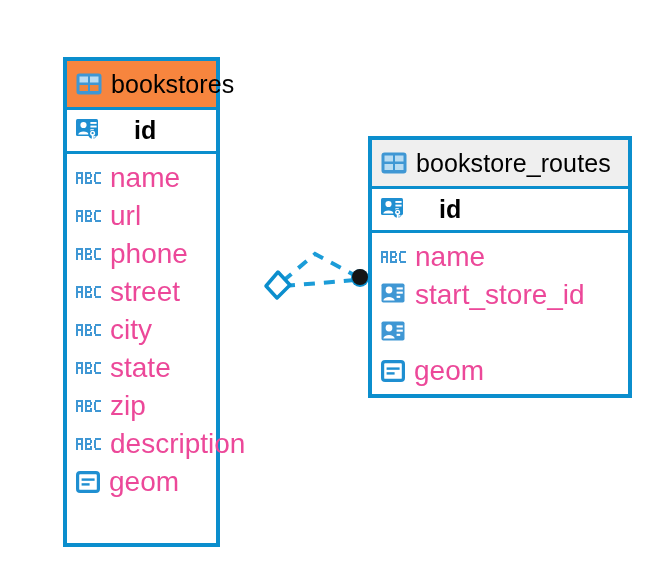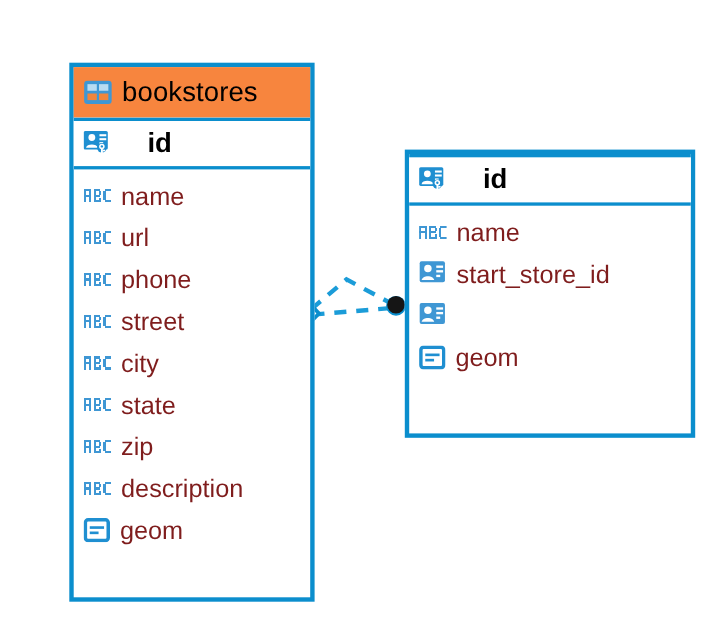--- a/index.html
+++ b/index.html
@@ -79,22 +79,22 @@
 
   .field-row {
     display: flex;
     align-items: center;
     height: 38px;
     padding: 0 9px;
     gap: 9px;
     box-sizing: border-box;
   }
   .field-label {
-    font-size: 23px;
-    color: #7f1d1d;
+    font-size: 28px;
+    color: #ec4899;
     white-space: nowrap;
   }
 
   
   .icon {
     flex: 0 0 auto;
     display: block;
     line-height: 0;
   }
   .icon-26 { width: 26px; height: 22px; }
@@ -116,21 +116,21 @@
     <g>
       <path d="M 266 286 L 278 272 L 290 285 L 277 298 Z" fill="#ffffff" stroke="#0b8ecd" stroke-width="3.5" stroke-linejoin="round"></path>
     </g>
 
     <g>
       <circle cx="360" cy="278" r="9" fill="#0b8ecd"></circle>
       <circle cx="360" cy="277" r="8" fill="#151515"></circle>
     </g>
   </svg>
 
-  <div class="entity" style="left:63px; top:57px; width:223px; height:490px;">
+  <div class="entity" style="left:63px; top:57px; width:157px; height:490px;">
 
     <div class="entity-header selected">
       <span class="icon icon-26">
         <svg viewBox="0 0 26 22" xmlns="http://www.w3.org/2000/svg">
           <rect x="0.5" y="0.5" width="25" height="21" rx="3" ry="3" fill="#3f97d4"></rect>
           <rect x="3.5" y="3.5" width="8.5" height="6" fill="#b9dcf2"></rect>
           <rect x="14" y="3.5" width="8.5" height="6" fill="#b9dcf2"></rect>
           <rect x="3.5" y="12" width="8.5" height="6" fill="#f0853c"></rect>
           <rect x="14" y="12" width="8.5" height="6" fill="#f0853c"></rect>
         </svg>
@@ -355,20 +355,32 @@
           </svg>
         </span>
         <span class="field-label">geom</span>
       </div>
 
     </div>
   </div>
 
   <div class="entity" style="left:368px; top:136px; width:264px; height:262px;">
 
+    <div class="entity-header normal">
+      <span class="icon icon-26">
+        <svg viewBox="0 0 26 22" xmlns="http://www.w3.org/2000/svg">
+          <rect x="0.5" y="0.5" width="25" height="21" rx="3" ry="3" fill="#3f97d4"></rect>
+          <rect x="3.5" y="3.5" width="8.5" height="6" fill="#b9dcf2"></rect>
+          <rect x="14" y="3.5" width="8.5" height="6" fill="#b9dcf2"></rect>
+          <rect x="3.5" y="12" width="8.5" height="6" fill="#b9dcf2"></rect>
+          <rect x="14" y="12" width="8.5" height="6" fill="#b9dcf2"></rect>
+        </svg>
+      </span>
+      <span class="entity-title">bookstore_routes</span>
+    </div>
 
     <div class="pk-row">
       <span class="icon icon-24">
         <svg viewBox="0 0 25 25" xmlns="http://www.w3.org/2000/svg">
           <rect x="0" y="1" width="22" height="17" rx="1.5" fill="#1f8fd1"></rect>
           <circle cx="7.5" cy="7" r="3.1" fill="#ffffff"></circle>
           <path d="M 2.2 16.4 C 2.8 12.4 12.2 12.4 12.8 16.4 Z" fill="#ffffff"></path>
           <rect x="14.4" y="4" width="6.2" height="1.9" fill="#ffffff"></rect>
           <rect x="14.4" y="7.6" width="6.2" height="1.9" fill="#ffffff"></rect>
           <rect x="14.4" y="11.2" width="3.4" height="1.9" fill="#ffffff"></rect>

